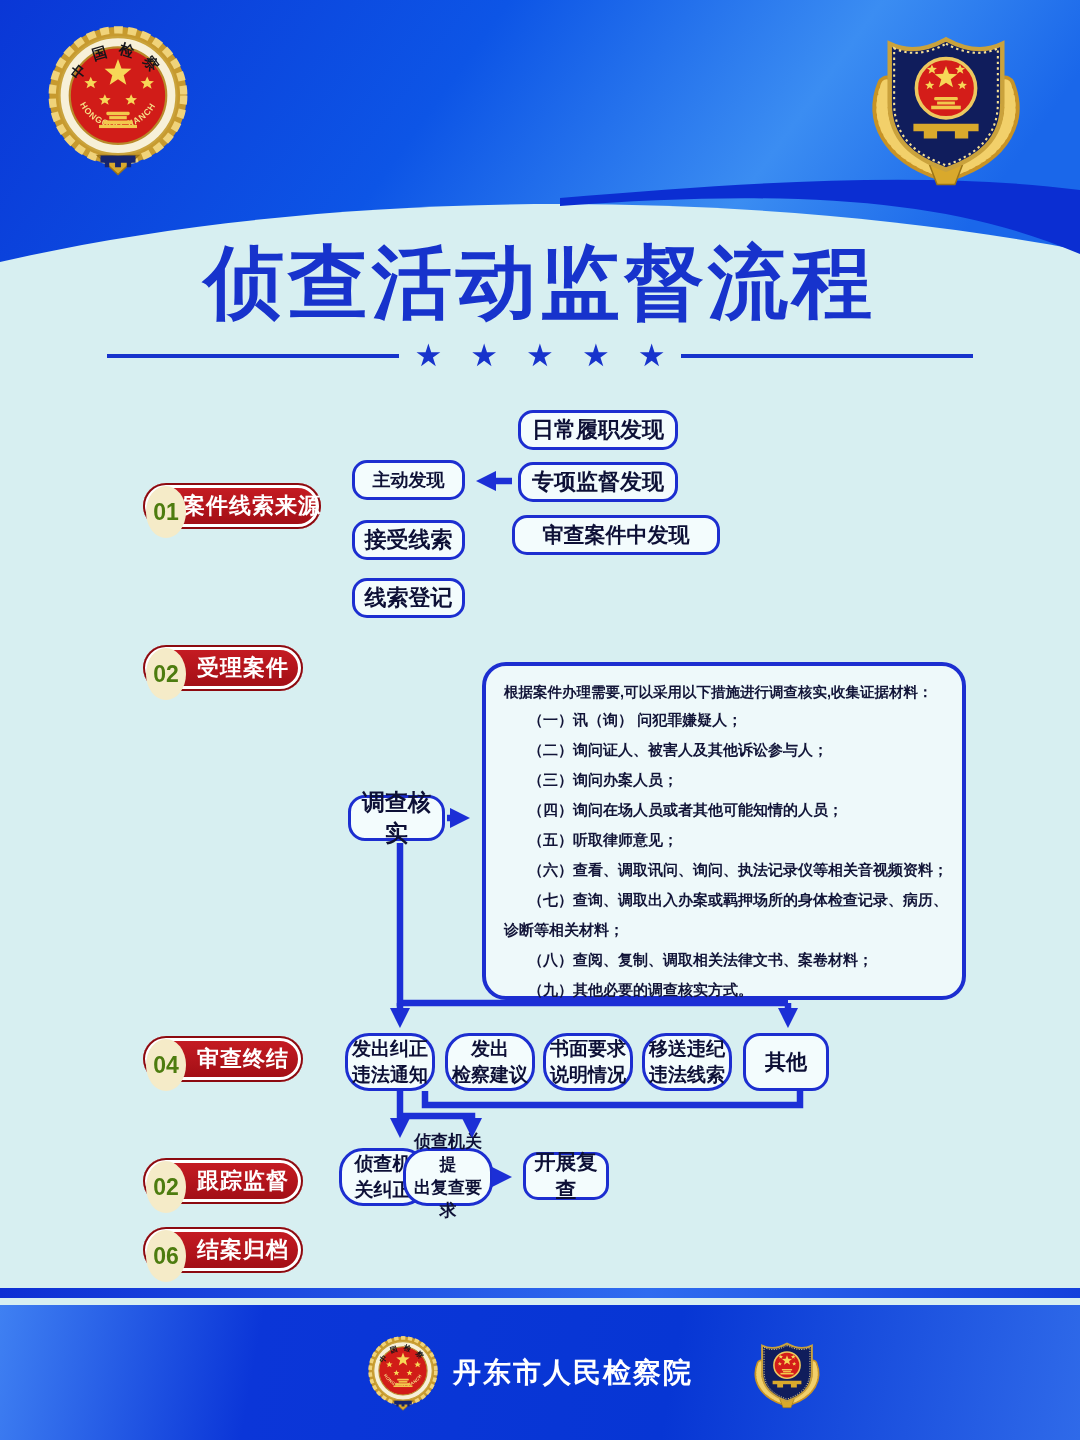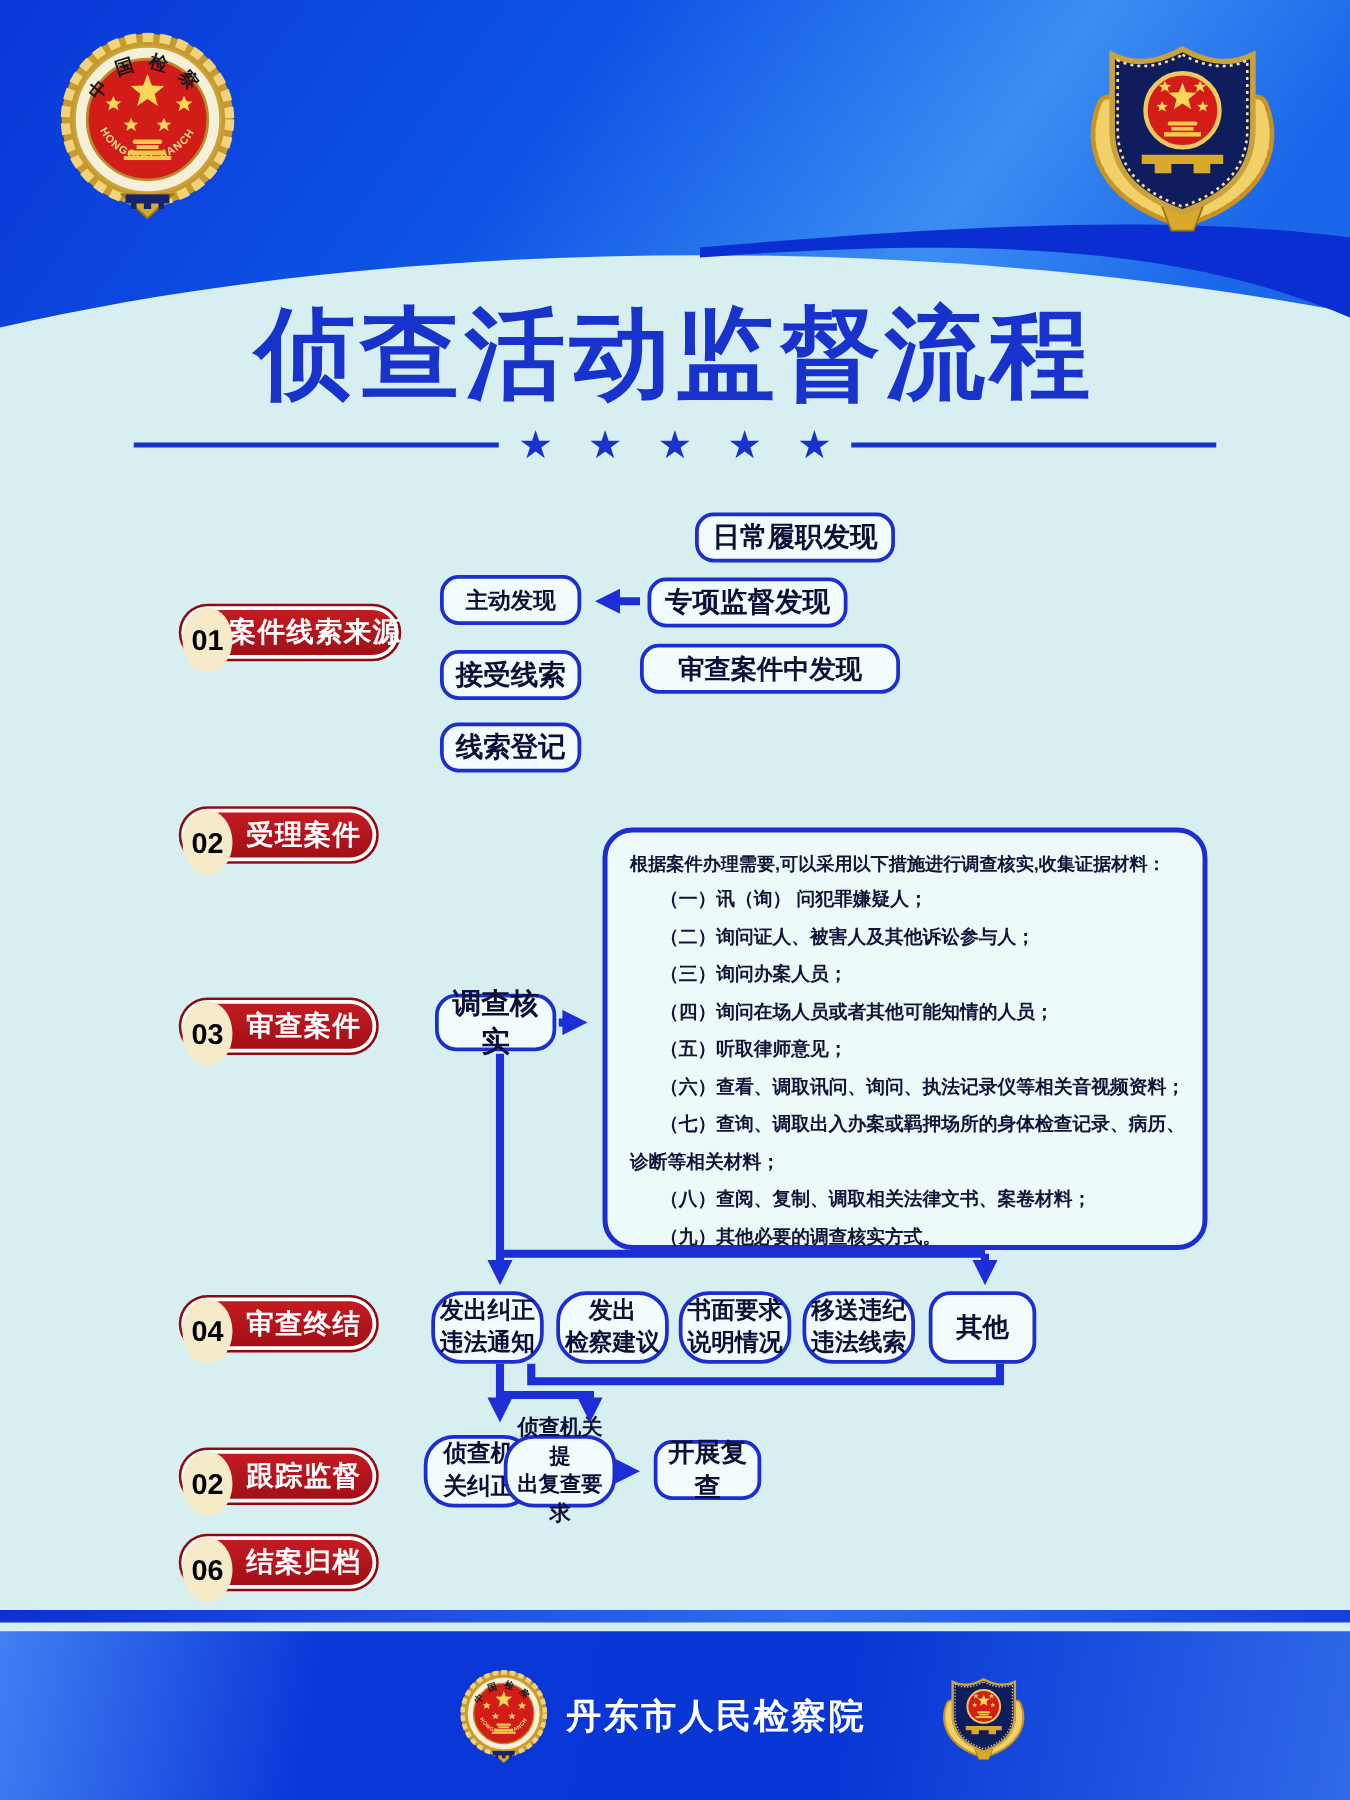--- a/index.html
+++ b/index.html
@@ -28,42 +28,42 @@
   .star{color:#1733cc;font-size:31px;line-height:36px;}
   
   .pill{
     position:absolute;left:143px;height:46px;border-radius:24px;
     background:linear-gradient(#c91d24,#9e0d14);
     box-shadow:inset 0 0 0 2px #8c0a10, inset 0 0 0 5px #ffffff;
     display:flex;align-items:center;
   }
   .pill-num{
     position:absolute;left:3px;top:3px;width:40px;height:52px;border-radius:50%;
-    background:#f5ebc8;color:#000000;font-size:23px;font-weight:bold;
+    background:#f5ebc8;color:#4d7c0f;font-size:23px;font-weight:bold;
     display:flex;align-items:center;justify-content:center;
   }
   .pill-label{
     flex:1;text-align:center;margin-left:40px;
     color:#ffffff;font-size:22px;font-weight:bold;letter-spacing:1px;
   }
   .pw-wide{width:178px;} .pw-std{width:160px;}
   .p1{top:483px;} .p2{top:645px;} .p3{top:798px;}
   .p4{top:1036px;} .p5{top:1158px;} .p6{top:1227px;}
   
   .fb{
     position:absolute;box-sizing:border-box;
     border:3px solid #1c2ed0;border-radius:15px;background:#f3fcfd;
     display:flex;align-items:center;justify-content:center;text-align:center;
     font-weight:bold;color:#0d1036;
   }
   .ml{white-space:pre-line;line-height:1.35;border-radius:24px;}
   .bA1{left:352px;top:460px;width:113px;height:40px;font-size:18px;}
   .bA2{left:352px;top:520px;width:113px;height:40px;font-size:22px;}
   .bA3{left:352px;top:578px;width:113px;height:40px;font-size:22px;}
-  .bB1{left:518px;top:410px;width:160px;height:40px;font-size:22px;margin-left:38px;}
+  .bB1{left:518px;top:410px;width:160px;height:40px;font-size:22px;}
   .bB2{left:518px;top:462px;width:160px;height:40px;font-size:22px;}
   .bB3{left:512px;top:515px;width:208px;height:40px;font-size:21px;}
   .bVer{left:348px;top:795px;width:97px;height:46px;font-size:23px;border-radius:17px;}
   .bC1{left:345px;top:1033px;width:90px;height:58px;font-size:19px;}
   .bC2{left:445px;top:1033px;width:90px;height:58px;font-size:19px;}
   .bC3{left:543px;top:1033px;width:90px;height:58px;font-size:19px;}
   .bC4{left:642px;top:1033px;width:90px;height:58px;font-size:19px;}
   .bC5{left:743px;top:1033px;width:86px;height:58px;font-size:21px;border-radius:17px;}
   .bD1{left:307px;top:1148px;width:88px;height:58px;font-size:19px;margin-left:32px;}
   .bD2{left:403px;top:1148px;width:90px;height:58px;font-size:17px;}
@@ -196,24 +196,20 @@
   </div>
 
   <div class="pill pw-wide p1">
     <span class="pill-num">01</span>
     <span class="pill-label">案件线索来源</span>
   </div>
   <div class="pill pw-std p2">
     <span class="pill-num">02</span>
     <span class="pill-label">受理案件</span>
   </div>
-  <div class="pill pw-std p3">
-    <span class="pill-num">03</span>
-    <span class="pill-label">审查案件</span>
-  </div>
   <div class="pill pw-std p4">
     <span class="pill-num">04</span>
     <span class="pill-label">审查终结</span>
   </div>
   <div class="pill pw-std p5">
     <span class="pill-num">02</span>
     <span class="pill-label">跟踪监督</span>
   </div>
   <div class="pill pw-std p6">
     <span class="pill-num">06</span>

